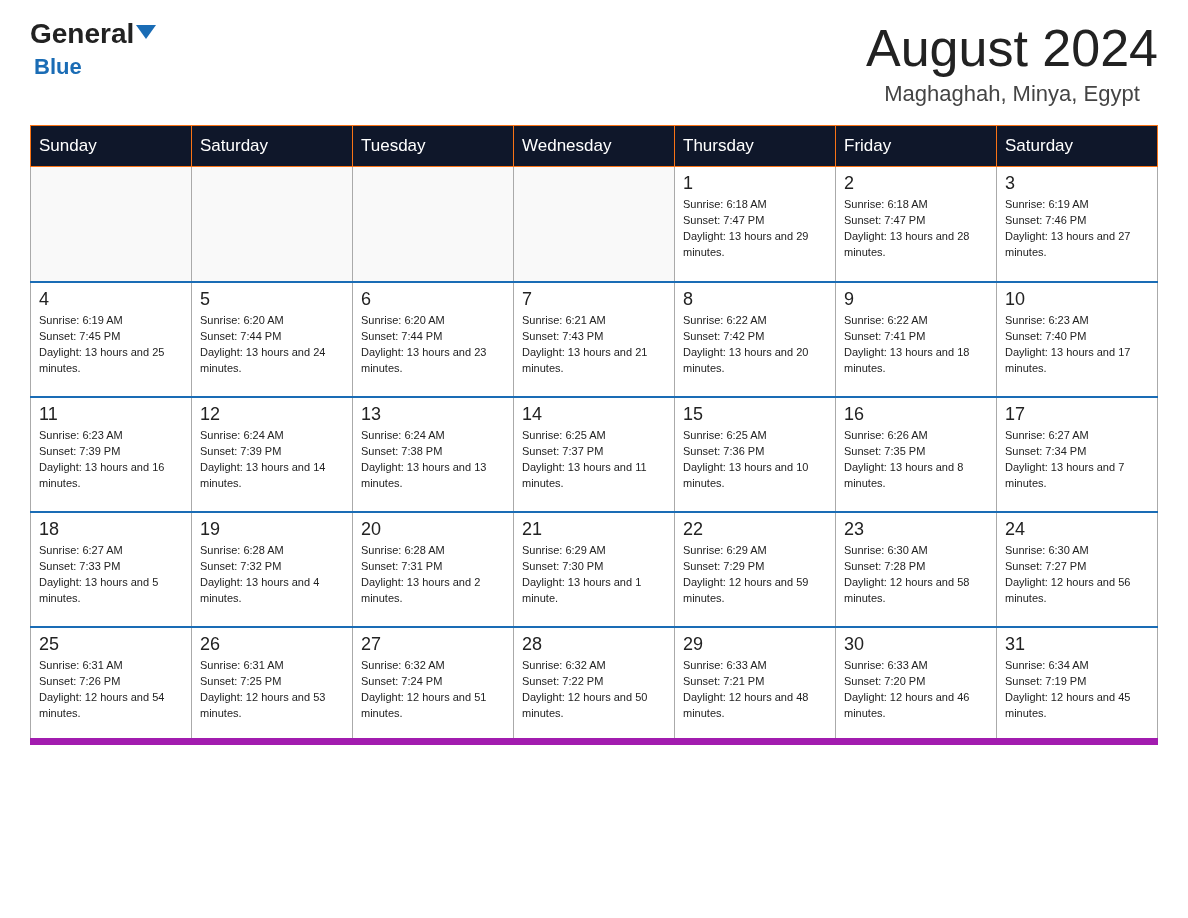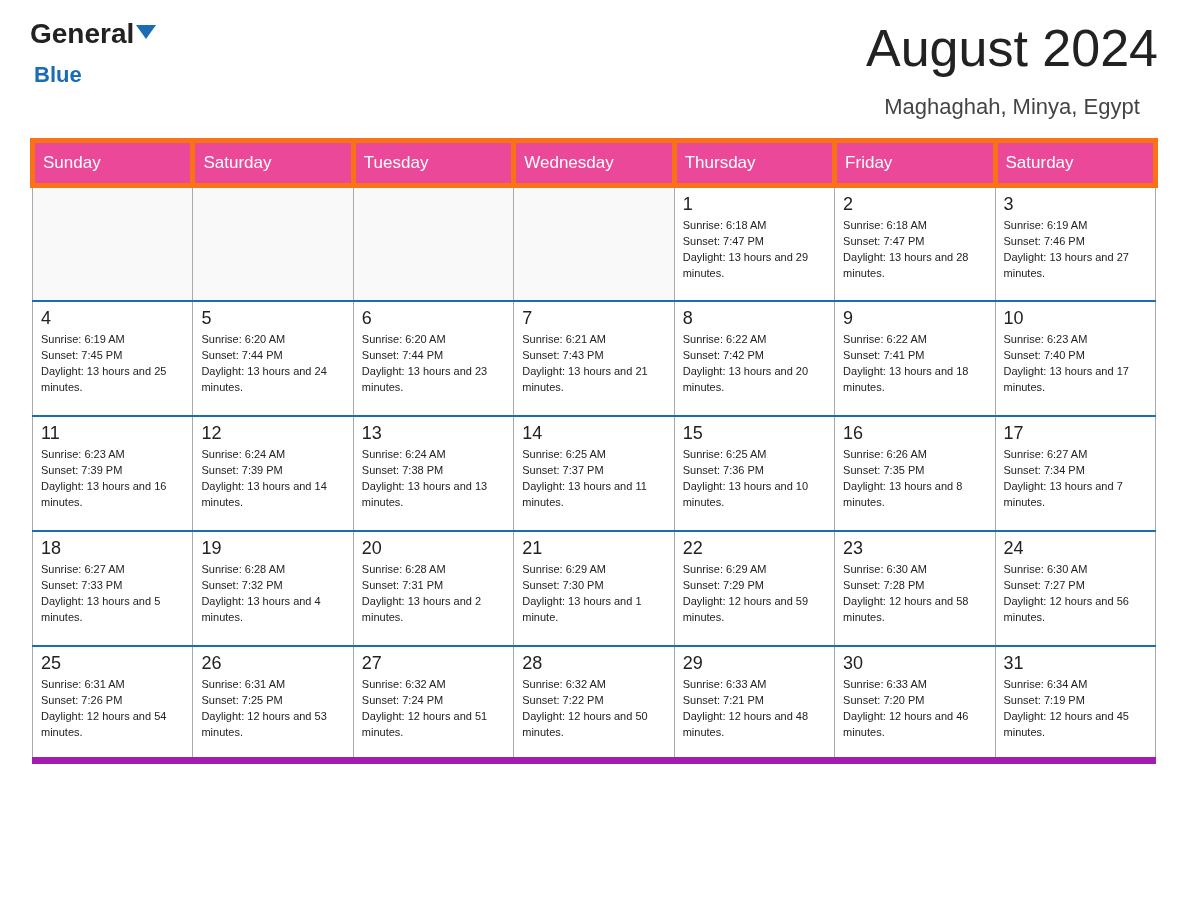--- a/index.html
+++ b/index.html
@@ -14,21 +14,20 @@
     .header {
       display: flex;
       justify-content: space-between;
       align-items: flex-start;
       margin-bottom: 18px;
     }
     .logo {
       display: flex;
       flex-direction: column;
       align-items: flex-start;
-      gap: 8px;
     }
     .logo-text {
       font-size: 28px;
       font-weight: bold;
       color: #222;
       line-height: 1;
     }
     .logo-text span {
       color: #1a6cb5;
     }
@@ -56,35 +55,35 @@
     }
     .calendar-title {
       font-size: 52px;
       font-weight: normal;
       color: #222;
       line-height: 1.1;
     }
     .calendar-subtitle {
       font-size: 22px;
       color: #444;
-      margin-top: 17px;
+      margin-top: 4px;
     }
     .calendar {
       width: 100%;
       border-collapse: collapse;
       table-layout: fixed;
     }
     .calendar th {
-      background: #ec4899;
+      background: #0f172a;
       color: #fff;
       font-size: 17px;
       font-weight: normal;
       padding: 10px 8px;
       text-align: left;
-      border: 5px solid #f97316;
+      border: 1px solid #f97316;
     }
     .calendar td {
       border: 1px solid #aaa;
       vertical-align: top;
       padding: 6px 8px;
       height: 115px;
       font-size: 13px;
       color: #222;
     }
     .calendar td .day-num {

